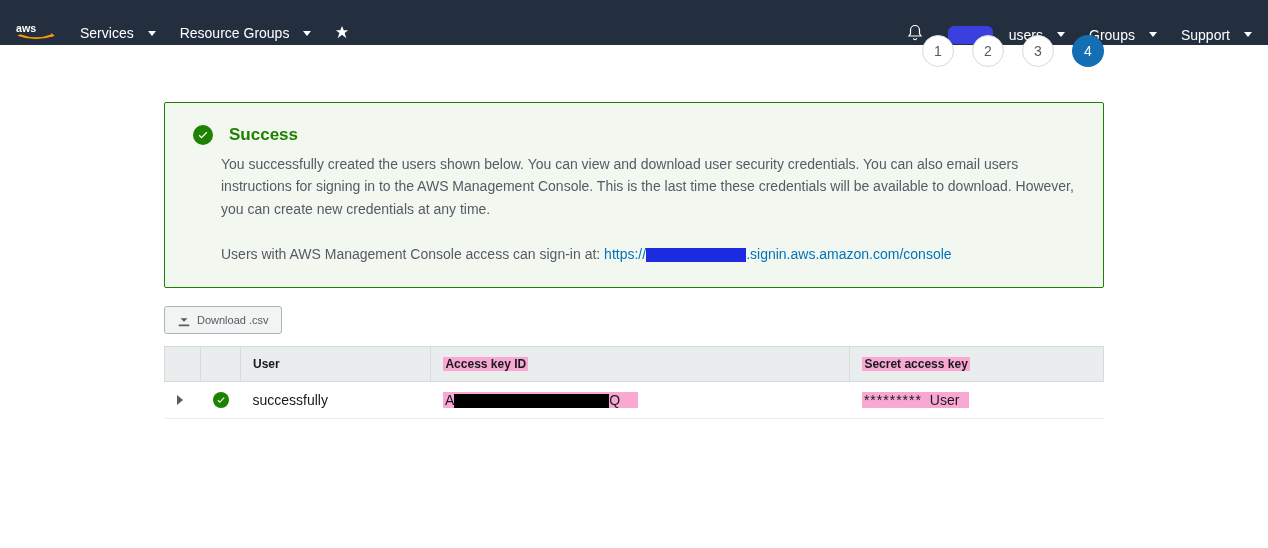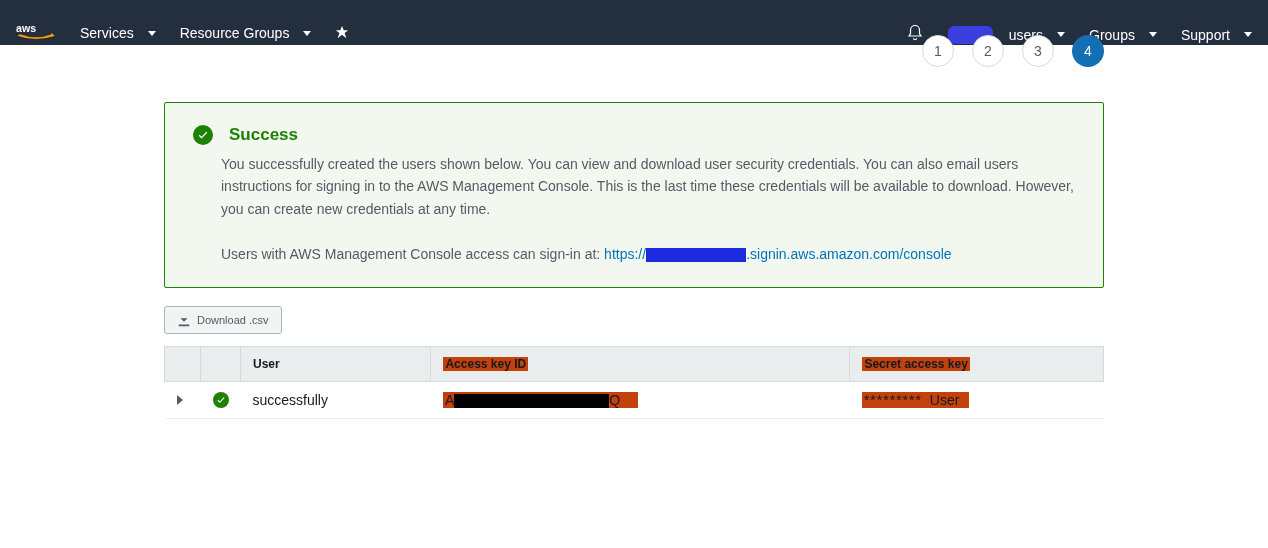--- a/index.html
+++ b/index.html
@@ -42,21 +42,21 @@
     
     .cred-table { width:100%; border-collapse: collapse; }
     .cred-table thead th { background:#eaeded; border:1px solid #d5dbdb; padding:10px 12px; text-align:left; font-weight:700; font-size:12px; color:#16191f; }
     .cred-table thead th.narrow { width:36px; }
     .cred-table tbody td { border-bottom:1px solid #eaeded; padding:10px 12px; vertical-align:middle; }
     .row-toggle { cursor:pointer; }
     .row-toggle-tri { display:inline-block; width:0; height:0; border-top:5px solid transparent; border-bottom:5px solid transparent; border-left:6px solid #545b64; }
     .row-check .check-circle { width:16px; height:16px; }
     .row-check .check-circle svg { width:10px; height:10px; }
 
-    .hl { background:#c2410c; padding:0 2px; display:inline-block; }
+    .hl { background:#f9a8d4; padding:0 2px; display:inline-block; }
     .redact-black { display:inline-block; background:#000; height:14px; width:155px; vertical-align:middle; }
     .secret-masked { letter-spacing:1px; }
     .show-link { color:#16191f; cursor:pointer; margin-left:4px; }
   </style>
 </head>
 <body>
 
 <div class="topnav">
   <div class="topnav-left">
     <span class="aws-logo">

